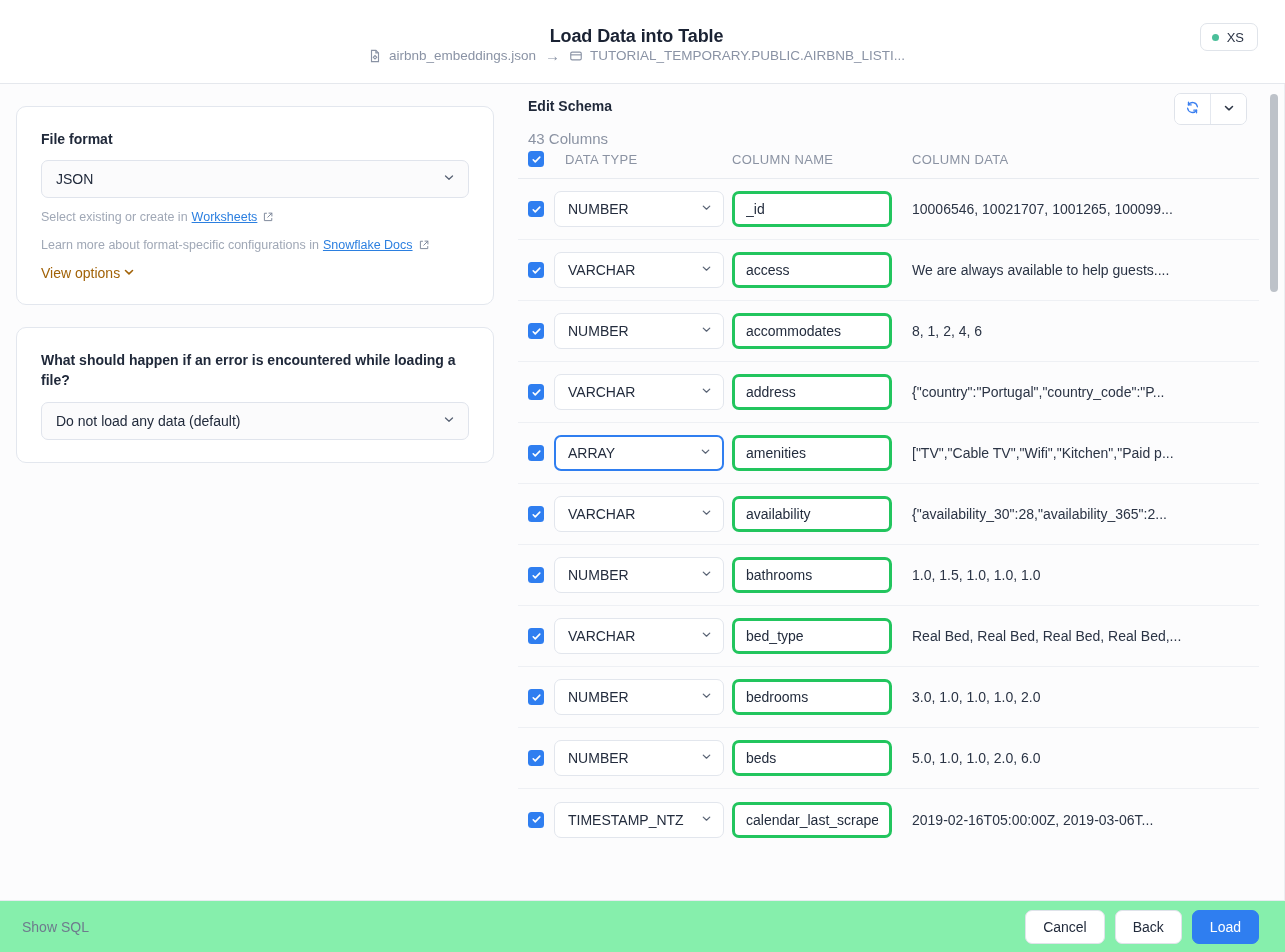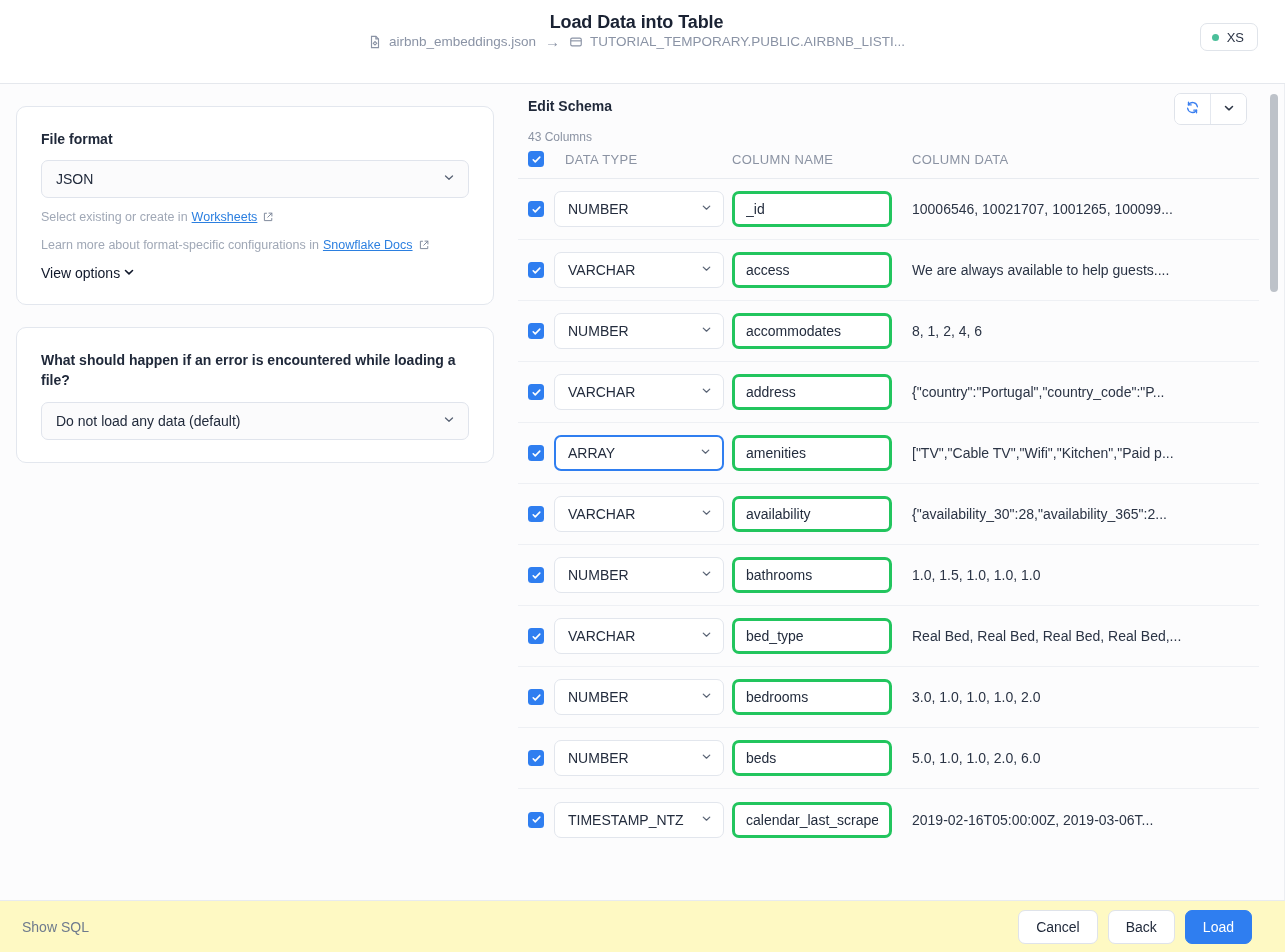--- a/index.html
+++ b/index.html
@@ -14,21 +14,21 @@
   
   .header {
     position: relative;
     height: 84px;
     border-bottom: 1px solid #e5e8ed;
     background: #ffffff;
   }
   .header-center {
     position: absolute; left: 0; right: 12px; top: 0;
     display: flex; flex-direction: column; align-items: center;
-    padding-top: 12px;
+    padding-top: 26px;
   }
   .header-title {
     font-size: 18px; font-weight: bold; color: #1a2233; letter-spacing: -0.1px;
   }
   .breadcrumb {
     display: flex; align-items: center; gap: 7px;
     font-size: 13.5px; color: #8a93a5;
   }
   .breadcrumb .bc-item { display: flex; align-items: center; gap: 7px; }
   .breadcrumb svg { display: block; }
@@ -67,29 +67,29 @@
     display: flex; align-items: center;
     padding: 0 34px 0 14px;
     font-size: 14px; color: #222b3c;
     cursor: pointer;
   }
   .select-box .chev { position: absolute; right: 12px; top: 50%; transform: translateY(-50%); color: #5a6475; }
   .hint { font-size: 12.5px; color: #a0a8b6; margin-top: 10px; line-height: 1.45; display: flex; align-items: center; flex-wrap: wrap; gap: 4px; }
   .hint a { color: #2b7fe0; text-decoration: underline; }
   .ext-icon { color: #7d889a; display: inline-flex; margin-left: 1px; }
   .view-options {
-    margin-top: 10px; font-size: 14px; color: #0f172a;
+    margin-top: 10px; font-size: 14px; color: #a16207;
     display: inline-flex; align-items: center; gap: 2px; cursor: pointer; font-weight: 500;
   }
 
   
   .right-panel { flex: 1; position: relative; padding: 0 0 0 10px; }
   .schema-head { position: relative; padding: 14px 30px 0 8px; }
   .schema-title { font-size: 14px; font-weight: bold; color: #1f2839; }
-  .schema-count { font-size: 12px; color: #8b93a3; margin-top: 16px; }
+  .schema-count { font-size: 15px; color: #8b93a3; margin-top: 16px; }
 
   .btn-group {
     position: absolute; right: 38px; top: 9px;
     display: flex; border: 1px solid #dfe3ea; border-radius: 7px; overflow: hidden; background: #fff;
   }
   .btn-group button {
     background: #fff; border: 0; height: 30px; width: 35px;
     display: flex; align-items: center; justify-content: center; cursor: pointer;
   }
   .btn-group .divider { width: 1px; background: #e4e8ef; }
@@ -159,23 +159,23 @@
   .scrollbar-thumb {
     position: absolute; top: 0; left: 1px;
     width: 8px; height: 198px; border-radius: 5px; background: #bdc2c9;
     cursor: pointer;
   }
   .panel-edge { position: absolute; right: 0; top: 0; bottom: 0; width: 1px; background: #eceef2; }
 
   
   .footer {
     height: 52px; border-top: 1px solid #e8ebf0;
-    background: #fef9c3;
+    background: #86efac;
     display: flex; align-items: center; justify-content: space-between;
-    padding: 0 33px 0 22px;
+    padding: 0 26px 0 22px;
   }
   .show-sql { font-size: 14px; color: #6e7a8d; cursor: pointer; }
   .footer-btns { display: flex; gap: 10px; align-items: center; }
   .btn {
     height: 34px; padding: 0 17px; border-radius: 7px;
     font-size: 14px; font-family: "Liberation Sans", sans-serif;
     cursor: pointer; border: 1px solid #dfe3ea; background: #fff; color: #222b3c;
   }
   .btn-primary { background: #2f7ef0; border-color: #2f7ef0; color: #fff; }
 </style>

